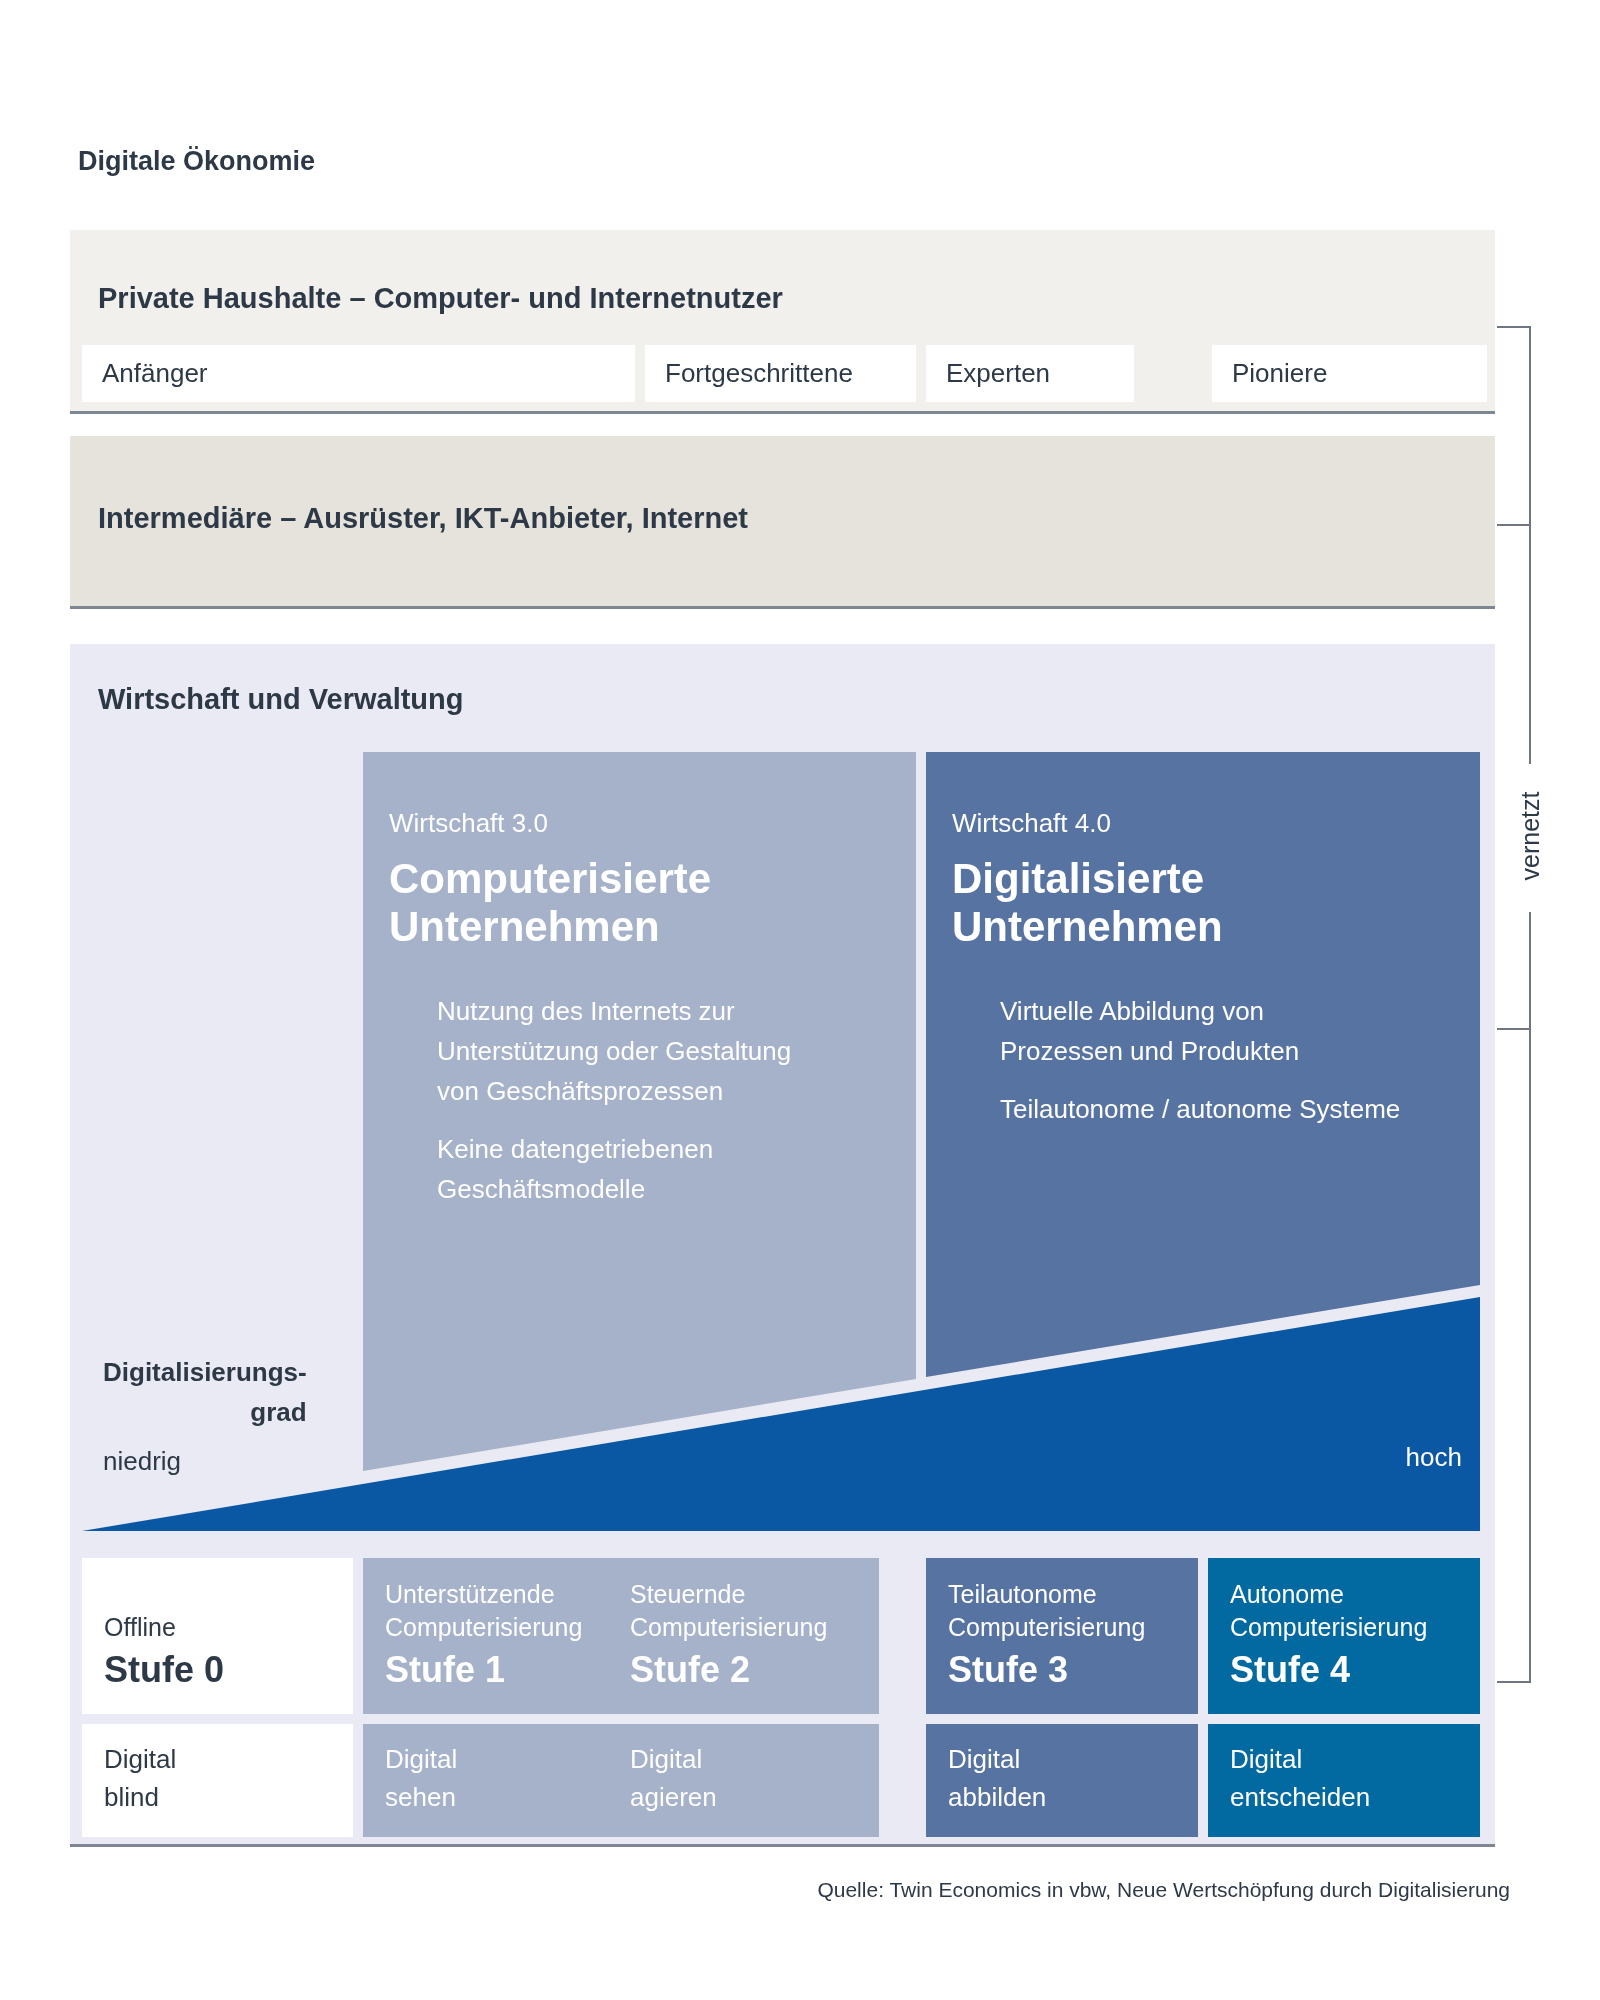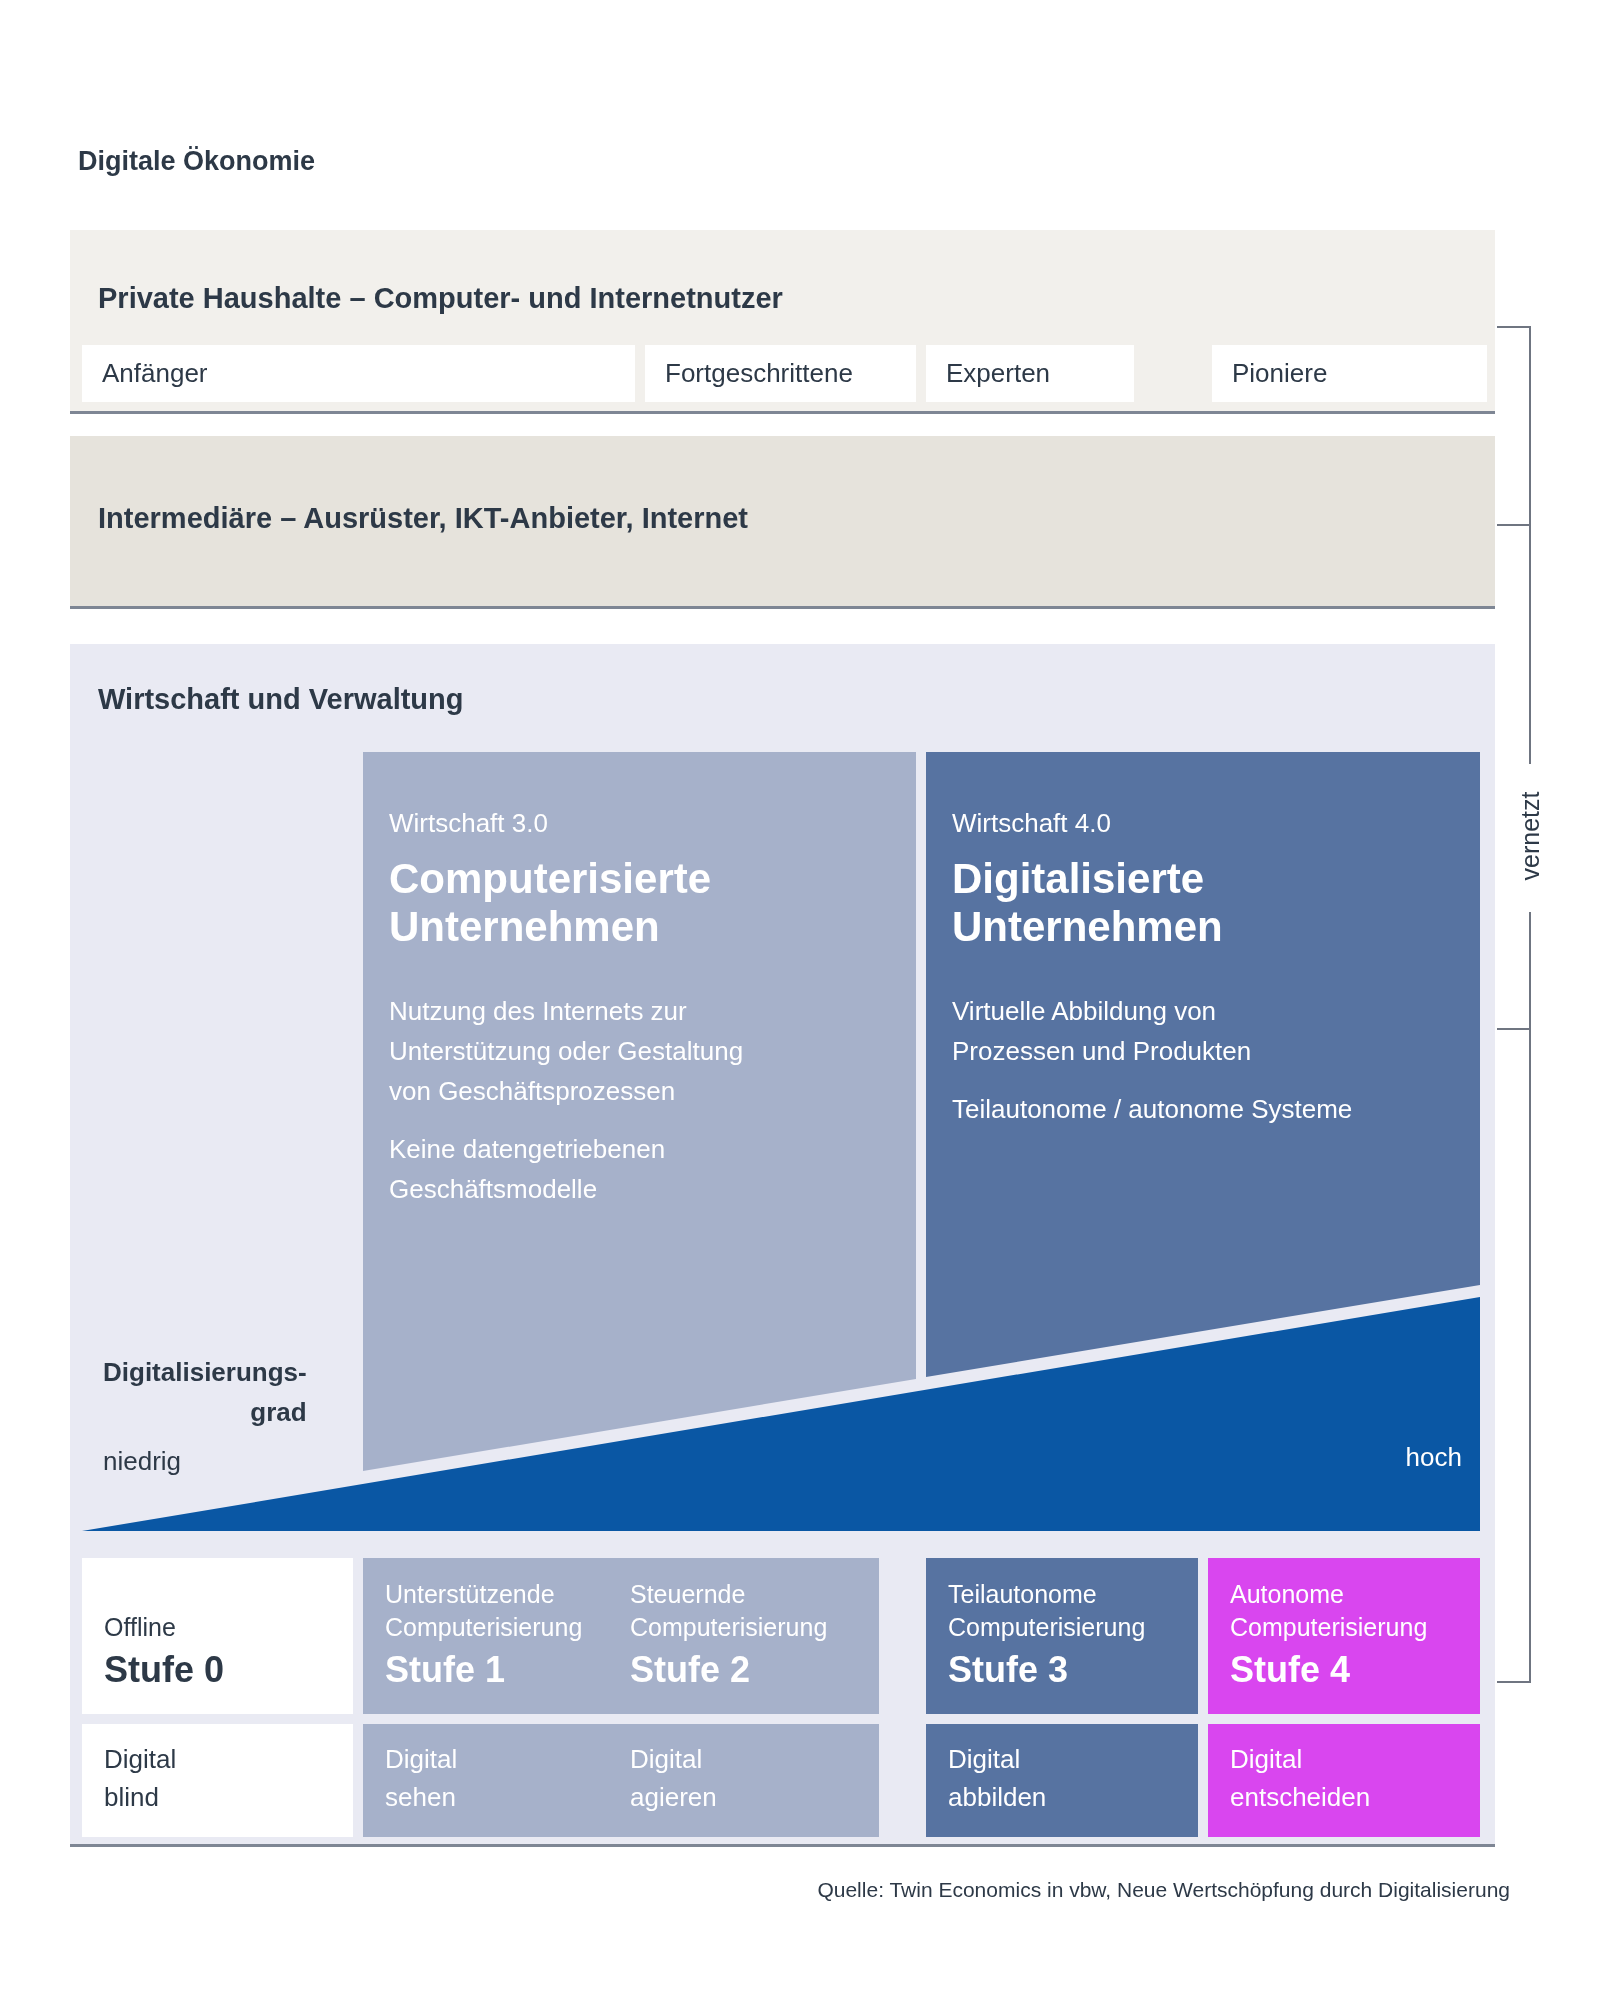--- a/index.html
+++ b/index.html
@@ -30,42 +30,42 @@
   }
 
   .bigcol { position:absolute; top:752px; color:#ffffff; padding:56px 24px 0 26px; }
   .col30 { left:363px; width:553px; height:719px; background:#a6b1ca;
            clip-path:polygon(0 0, 100% 0, 100% 627px, 0 100%); }
   .col40 { left:926px; width:554px; height:625px; background:#5773a1;
            clip-path:polygon(0 0, 100% 0, 100% 533px, 0 100%); }
   .bigcol .col-label { font-size:26px; line-height:30px; font-weight:400; }
   .bigcol .col-title { font-size:42px; line-height:48px; font-weight:700; margin-top:17px; }
   .bigcol p { font-size:26px; line-height:40px; margin-top:18px; }
-  .bigcol .col-body { margin-top:40px; }
+  .bigcol .col-body { margin-top:40px;margin-left:48px; }
 
   .axis-label { left:103px; top:1352px; font-size:26px; font-weight:700; line-height:40px;text-align:right; }
   .axis-low   { left:103px; top:1446px; font-size:26px; }
   .axis-high  { left:1230px; top:1442px; width:232px; text-align:right; font-size:26px; color:#ffffff; }
 
   .stage-box {
     position:absolute; top:1558px; height:156px;
     display:flex; flex-direction:column; justify-content:flex-end;
     padding:0 10px 24px 22px; color:#ffffff;
   }
   .stage-box .stage-name { font-size:25px; line-height:33px; }
   .stage-box .stage-num  { font-size:36px; font-weight:700; line-height:40px; margin-top:6px; }
   .ability-box {
     position:absolute; top:1724px; height:113px;
     padding:16px 10px 0 22px; font-size:26px; line-height:38px; color:#ffffff;
   }
   .c0 { left:82px;  width:271px; background:#ffffff; color:#2d3947; }
   .c1 { left:363px; width:272px; background:#a6b1ca; }
   .c2 { left:608px; width:271px; background:#a6b1ca; }
   .c3 { left:926px; width:272px; background:#5773a1; }
-  .c4 { left:1208px;width:272px; background:#d946ef; }
+  .c4 { left:1208px;width:272px; background:#0369a1; }
 
   .bracket-line { left:1529px; width:2px; background:#6f7581; }
   .bracket-tick { left:1497px; width:34px; height:2px; background:#6f7581; }
   .bracket-label {
     left:1530px; top:836px; font-size:25px; color:#2d3947; white-space:nowrap;
     transform:translate(-50%,-50%) rotate(-90deg);
   }
 
   .source { right:90px; top:1878px; font-size:21px; text-align:center; }
 </style>

